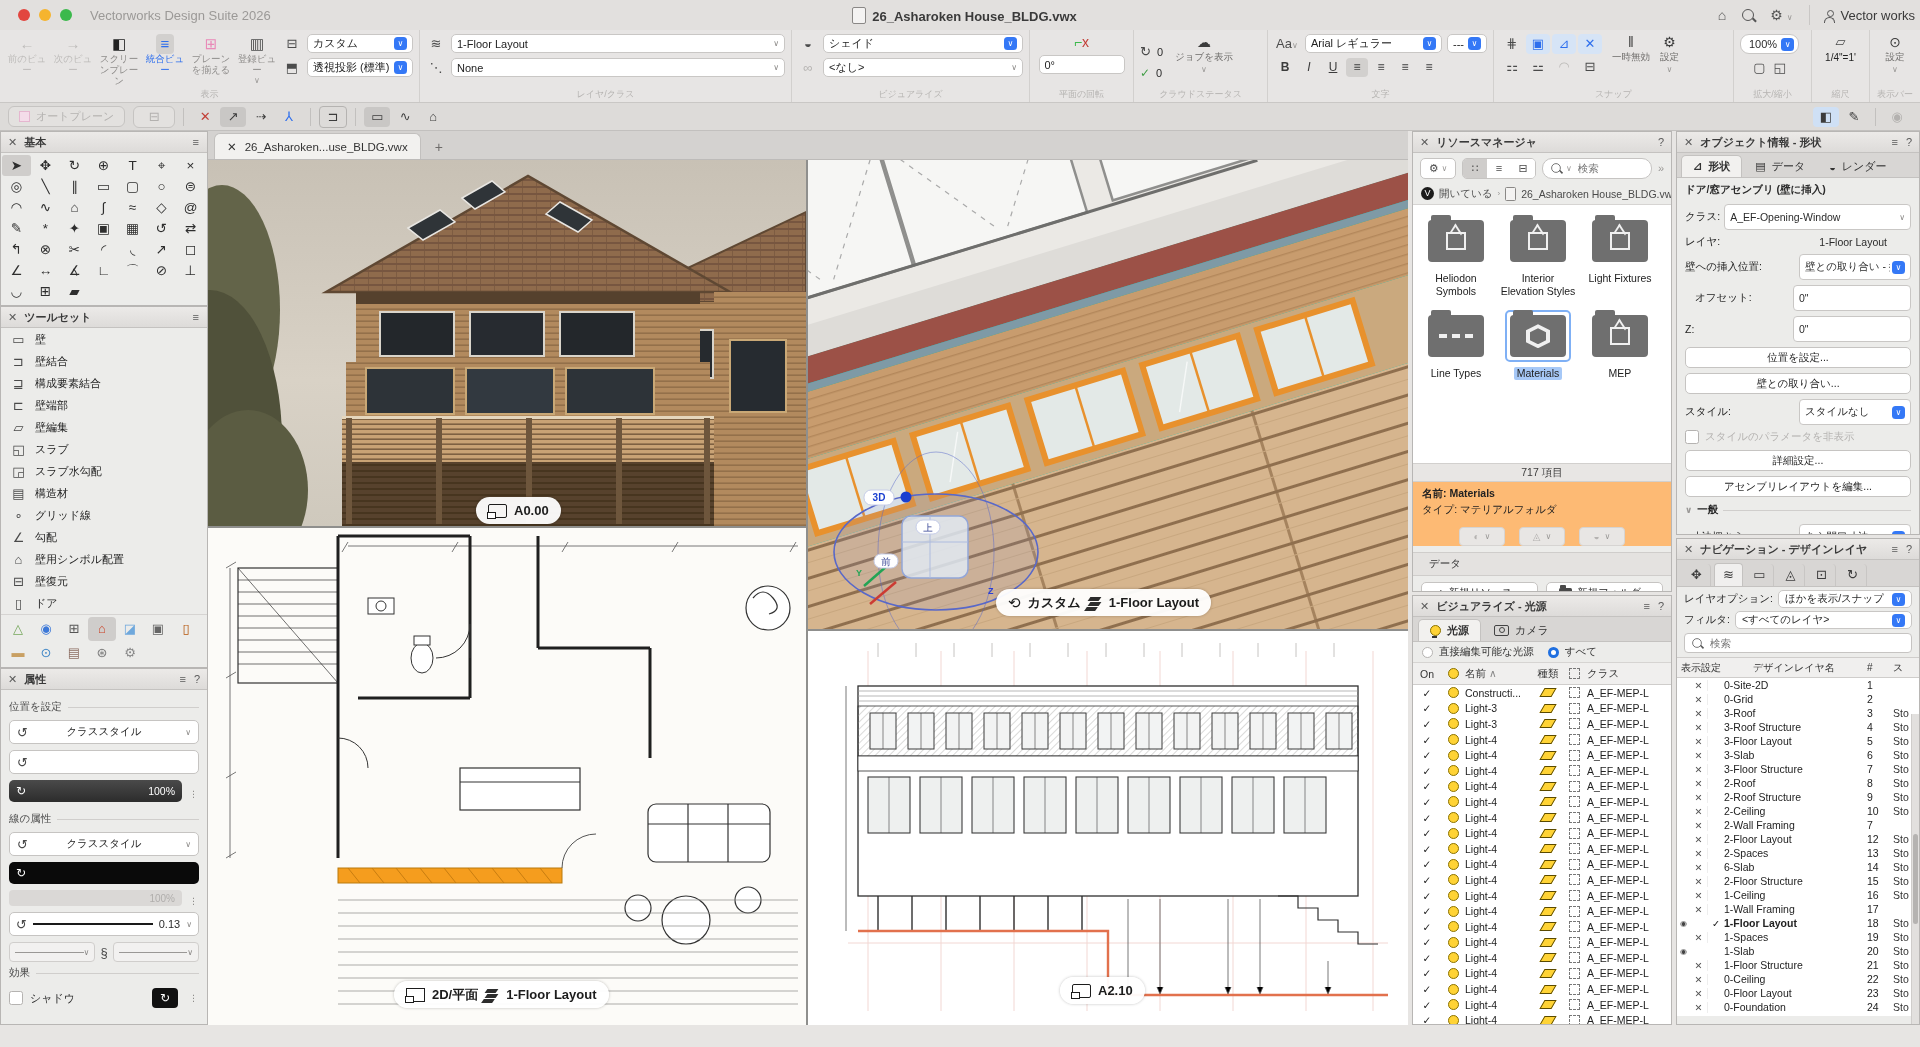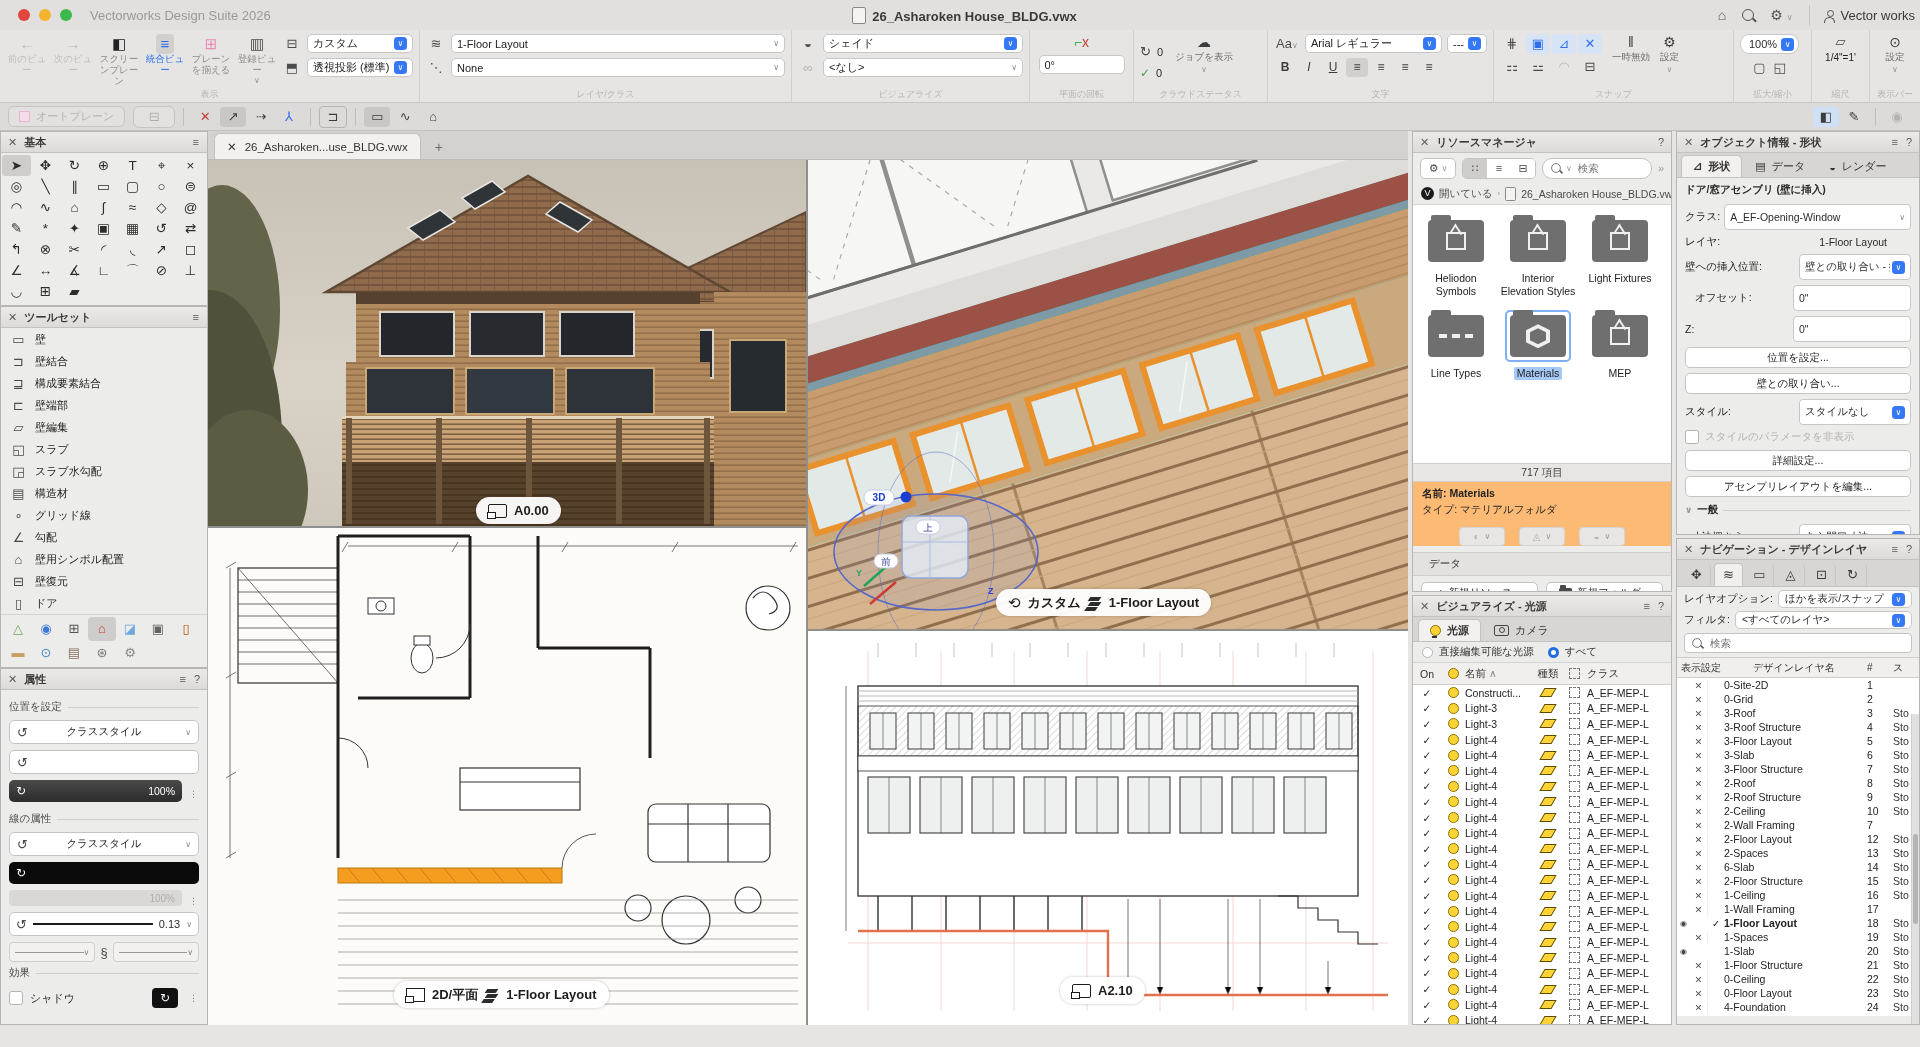--- a/index.html
+++ b/index.html
@@ -1804,21 +1804,21 @@
         <span class="n-vis">✕</span>
         <span class="n-chk"></span>
         <span class="n-name">0-Floor Layout</span>
         <span class="n-num">23</span>
         <span class="n-st">Sto</span>
       </div>
         <div class="nrow">
         <span class="n-eye"></span>
         <span class="n-vis">✕</span>
         <span class="n-chk"></span>
-        <span class="n-name">4-Foundation</span>
+        <span class="n-name">0-Foundation</span>
         <span class="n-num">24</span>
         <span class="n-st">Sto</span>
       </div>
       </div>
     <div class="scrollstrip" style="right:0;top:175px;height:312px">
         <span class="thumb" style="top:120px;height:90px"></span>
       </div>
   </div>
 
 

